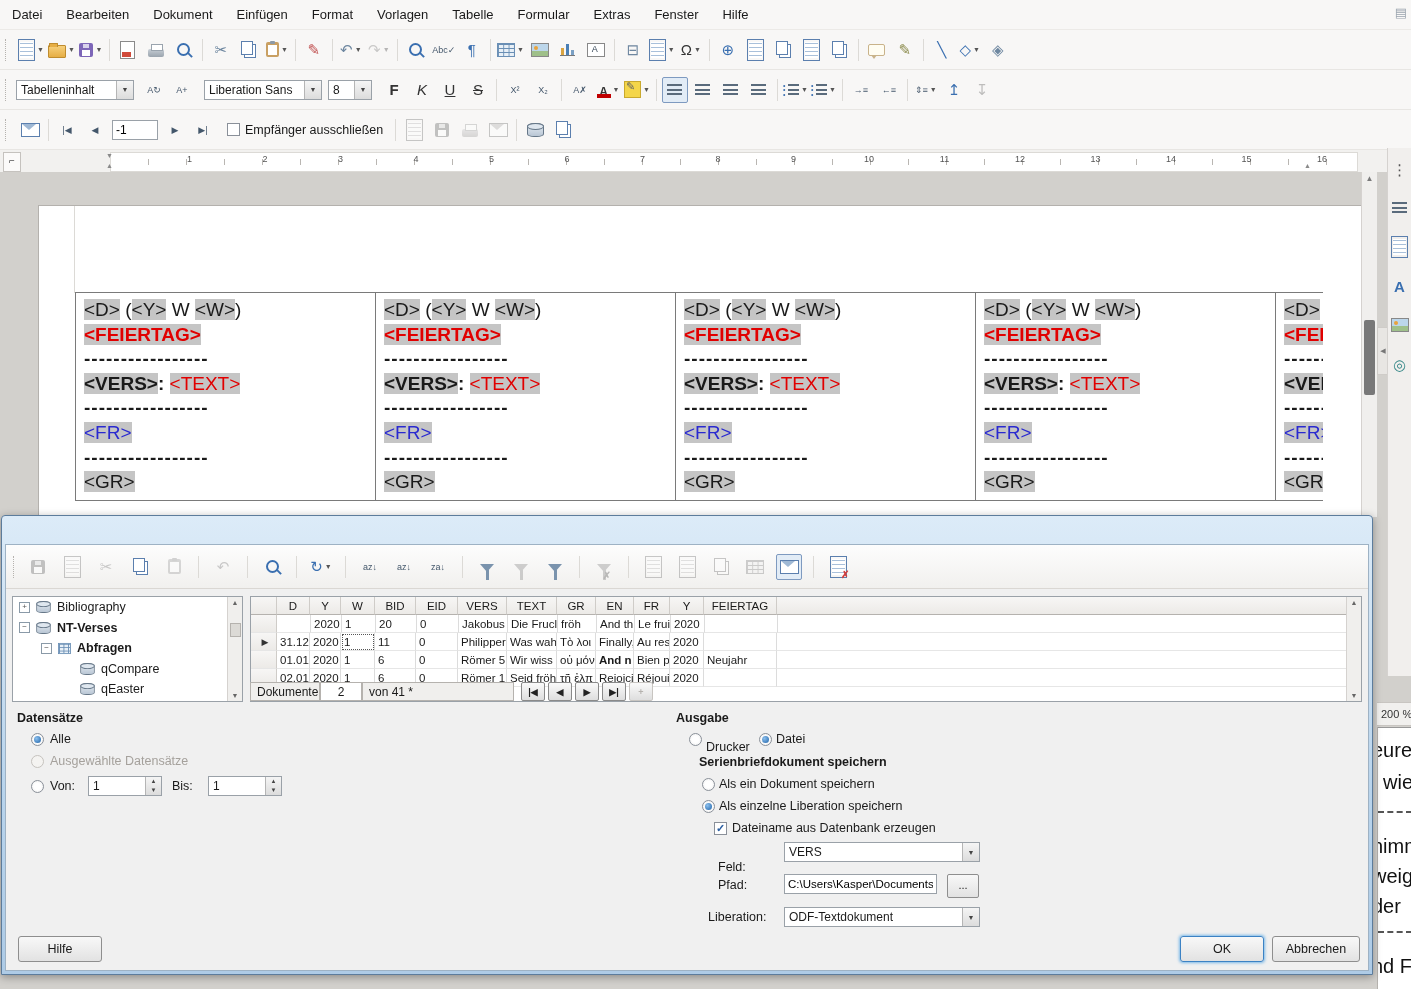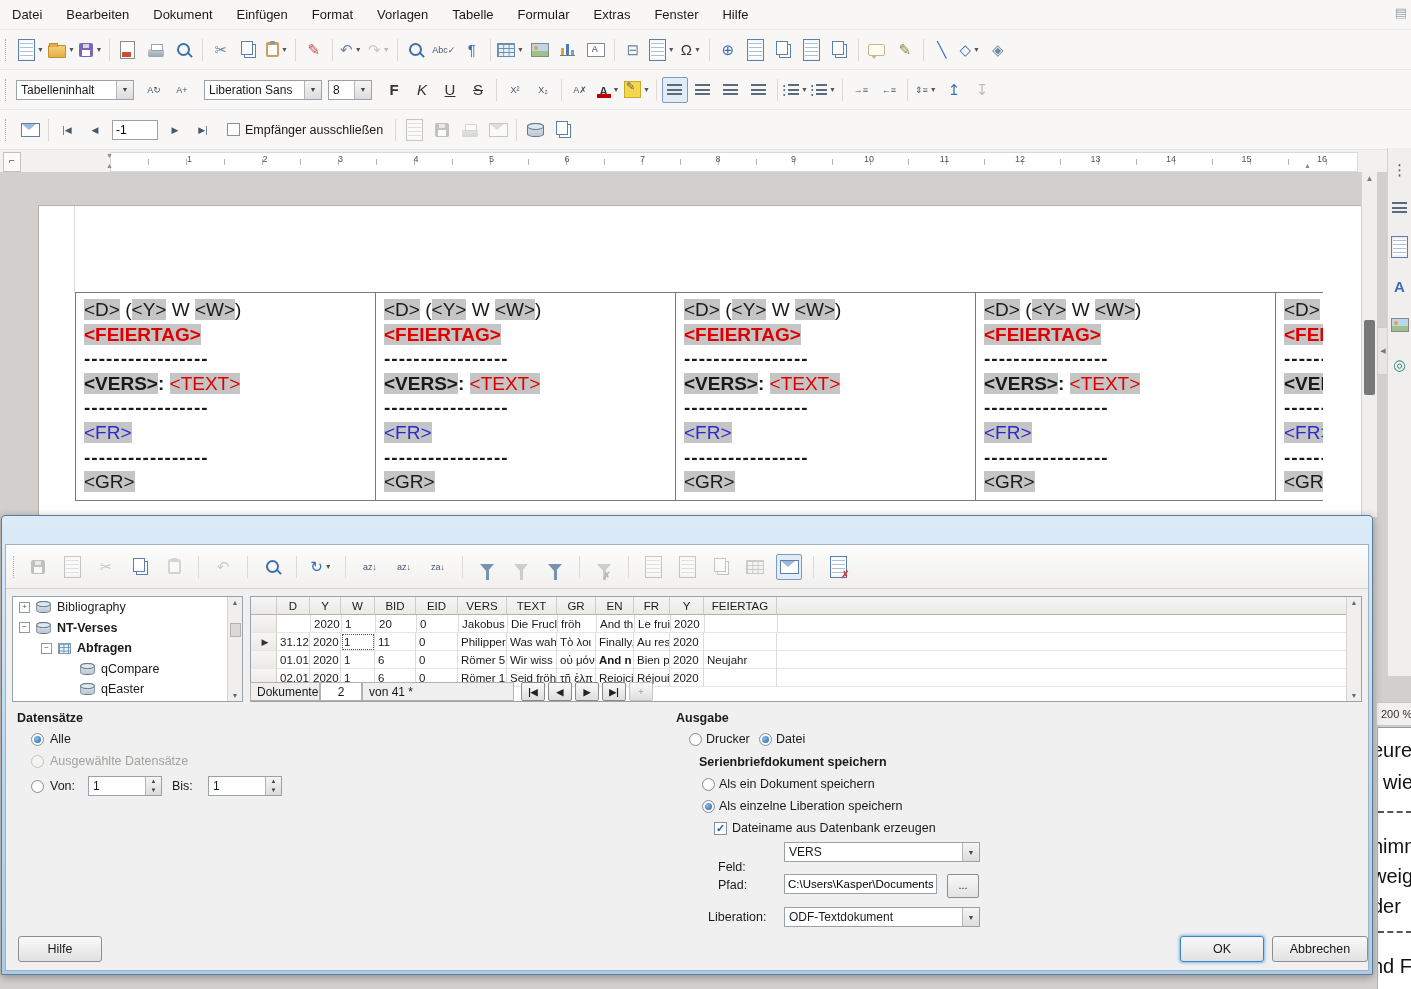--- a/index.html
+++ b/index.html
@@ -754,21 +754,21 @@
         <span class="sb">▲<br>▼</span>
       </span>
       <span class="lbl" style="left:166px;top:234px;">Bis:</span>
       <span class="spin" style="left:202px;top:231px;width:74px;">
         <span class="sv">1</span>
         <span class="sb">▲<br>▼</span>
       </span>
 
       <span class="grouplabel" style="left:670px;top:166px;">Ausgabe</span>
       <span class="radio" style="left:683px;top:188px;"></span>
-      <span class="lbl" style="left:700px;top:187px;">Drucker</span>
+      <span class="lbl" style="left:700px;top:195px;">Drucker</span>
       <span class="radio sel" style="left:753px;top:188px;"></span>
       <span class="lbl" style="left:770px;top:187px;">Datei</span>
       <span class="grouplabel" style="left:693px;top:210px;">Serienbriefdokument speichern</span>
       <span class="radio" style="left:696px;top:233px;"></span>
       <span class="lbl" style="left:713px;top:232px;">Als ein Dokument speichern</span>
       <span class="radio sel" style="left:696px;top:255px;"></span>
       <span class="lbl" style="left:713px;top:254px;">Als einzelne Liberation speichern</span>
       <span class="cbox" style="left:708px;top:277px;">✓</span>
       <span class="lbl" style="left:726px;top:276px;">Dateiname aus Datenbank erzeugen</span>
 
@@ -783,17 +783,17 @@
       <span class="browse" style="left:941px;top:329px;">...</span>
 
       <span class="lbl" style="left:702px;top:365px;">Liberation:</span>
       <span class="combo" style="position:absolute;left:778px;top:362px;width:196px;">
         <span class="cv">ODF-Textdokument</span>
           <span class="cb">▼</span>
       </span>
 
       <span class="btn" style="left:12px;top:391px;width:84px;">Hilfe</span>
       <span class="btn btn-ok" style="left:1174px;top:391px;width:84px;">OK</span>
-      <span class="btn" style="left:1266px;top:391px;width:96px;">Abbrechen</span>
+      <span class="btn" style="left:1266px;top:391px;width:88px;">Abbrechen</span>
     </div>
   </div>
 
 </div>
 
 </body></html>

